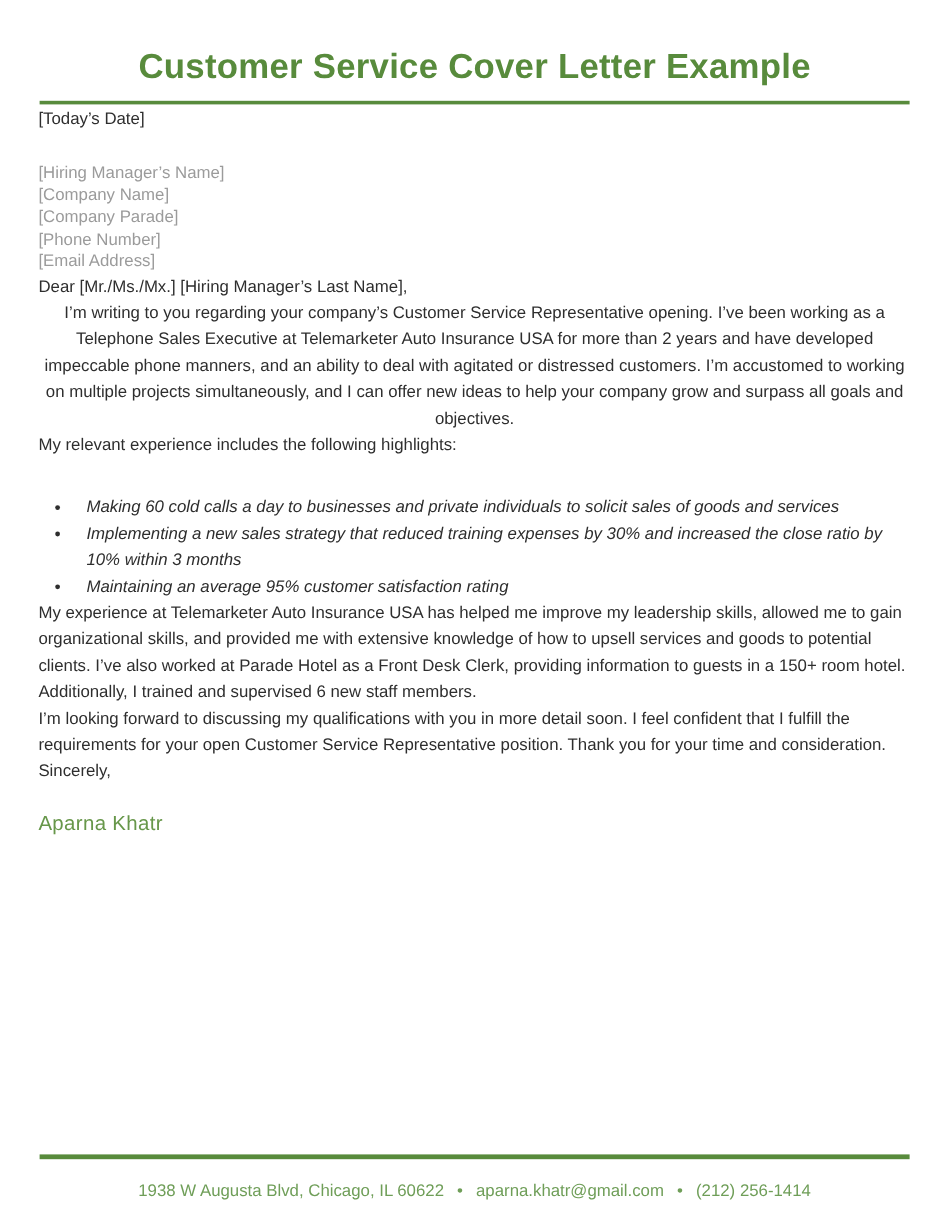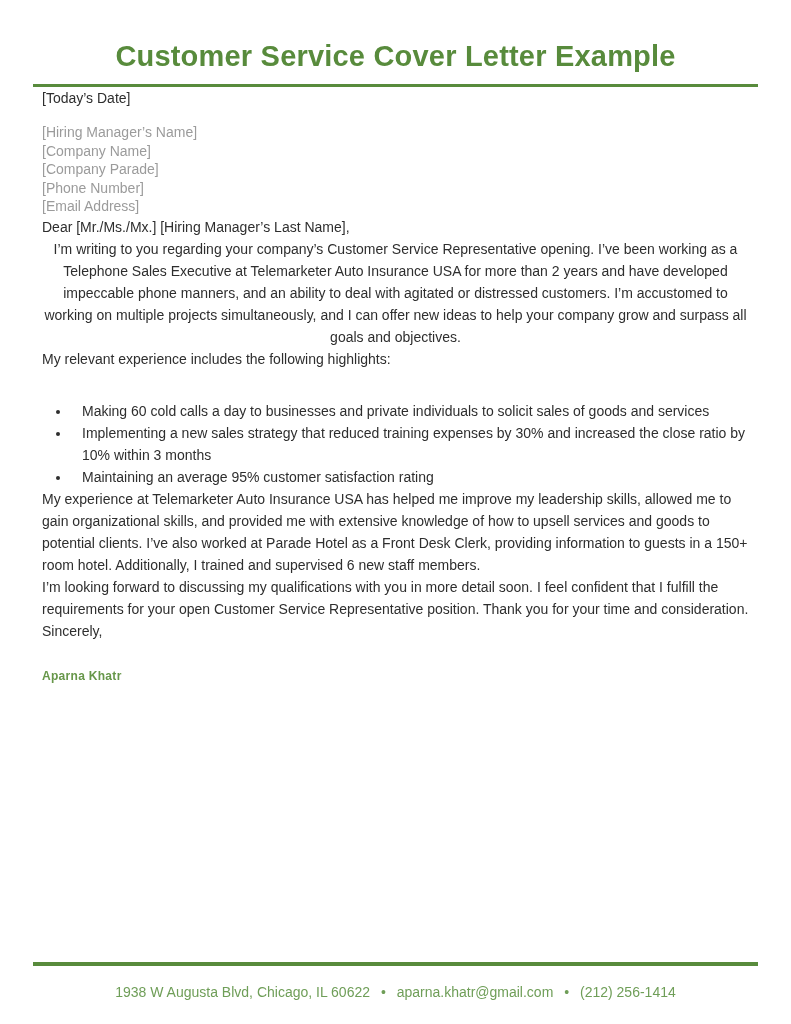--- a/index.html
+++ b/index.html
@@ -30,50 +30,51 @@
     letter-spacing: 0.2px;
     color: var(--accent);
     font-family: "Liberation Sans", sans-serif;
   }
   .header-rule {
     margin: 0 33px;
     height: 0;
     border-top: 3px solid var(--accent);
   }
   .letter-content {
-    padding: 0 42px;
+    padding: 0 32px;
     font-size: 14px;
     line-height: 22px;
   }
   .letter-content p { margin: 0; }
   .date-line { margin-top: 47px; }
   .recipient-block {
-    margin-top: 14px;
+    margin-top: 25px;
     color: var(--placeholder);
     line-height: 18.5px;
   }
   .salutation { margin-top: 27px; }
   .para-intro { margin-top: 28px; text-align: center; }
   .para-lead { margin-top: 36px; }
   .highlights-list {
     margin: 30px 0 0 0;
     padding: 0 0 0 29px;
     list-style: disc;
   }
   .highlights-list li {
     padding-left: 11px;
     line-height: 22px;
+    font-style: italic;
   }
   .para-experience { margin-top: 28px; }
   .para-closing { margin-top: 30px; }
   .valediction { margin-top: 30px; }
   .signature-name {
     margin-top: 23px !important;
-    font-size: 12px;
-    font-weight: bold;
+    font-size: 17px;
+    font-weight: normal;
     color: var(--signature);
     letter-spacing: 0.3px;
   }
   .letter-footer {
     position: absolute;
     left: 0;
     right: 0;
     bottom: 0;
     padding-bottom: 24px;
   }

